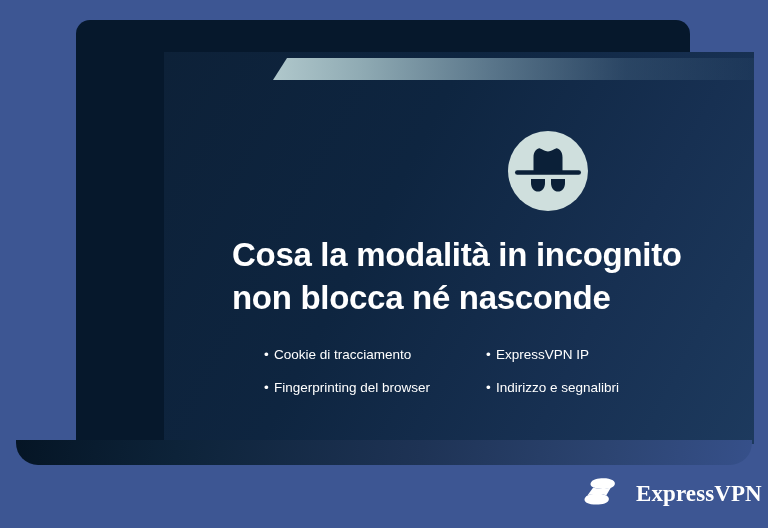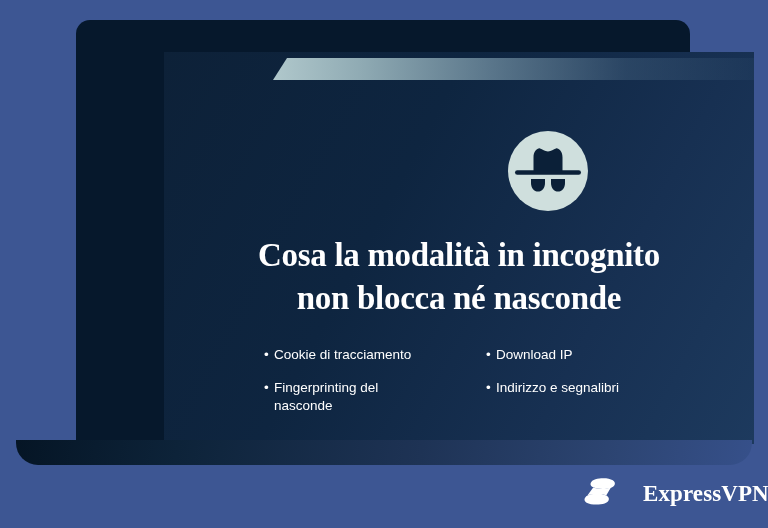--- a/index.html
+++ b/index.html
@@ -77,27 +77,26 @@
     width: 84px;
     height: 84px;
   }
 
   
   #screen-heading {
     position: absolute;
     left: 68px;
     top: 182px;
     width: 454px;
-    text-align: center;
+    text-align: left;
     color: #ffffff;
     font-size: 33px;
     line-height: 1.29;
     font-weight: bold;
     letter-spacing: -0.3px;
-    font-family: Liberation Serif, serif;
   }
 
   
   #bullet-area {
     position: absolute;
     left: 100px;
     top: 294px;
     width: 392px;
     display: flex;
     gap: 52px;
@@ -124,21 +123,21 @@
     flex: 1 1 auto;
   }
 
   
   #expressvpn-logo {
     position: absolute;
     left: 583px;
     top: 477px;
     display: flex;
     align-items: center;
-    gap: 26px;
+    gap: 19px;
   }
   #expressvpn-wordmark {
     color: #ffffff;
     font-family: "Liberation Serif", serif;
     font-size: 23px;
     font-weight: bold;
     letter-spacing: 0.1px;
     white-space: nowrap;
   }
 </style>
@@ -172,28 +171,28 @@
 
       <div id="bullet-area">
 
         <div class="bullet-col">
           <div class="bullet-item">
             <span class="bullet-dot">•</span>
             <span class="bullet-text">Cookie di tracciamento</span>
           </div>
           <div class="bullet-item">
             <span class="bullet-dot">•</span>
-            <span class="bullet-text">Fingerprinting del nasconde</span>
+            <span class="bullet-text">Fingerprinting del browser</span>
           </div>
         </div>
 
         <div class="bullet-col">
           <div class="bullet-item">
             <span class="bullet-dot">•</span>
-            <span class="bullet-text">Download IP</span>
+            <span class="bullet-text">ExpressVPN IP</span>
           </div>
           <div class="bullet-item">
             <span class="bullet-dot">•</span>
             <span class="bullet-text">Indirizzo e segnalibri</span>
           </div>
         </div>
 
       </div>
     </div>
   </div>

